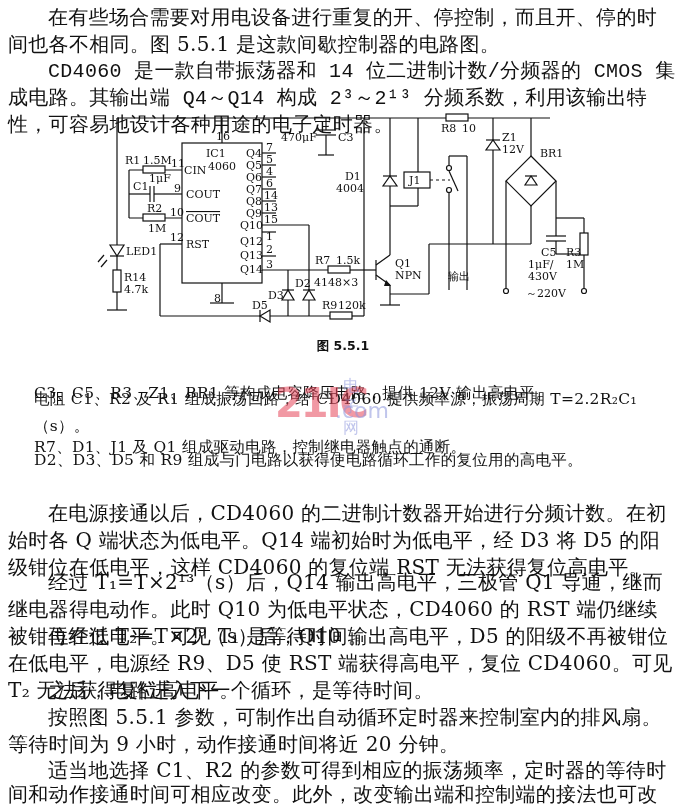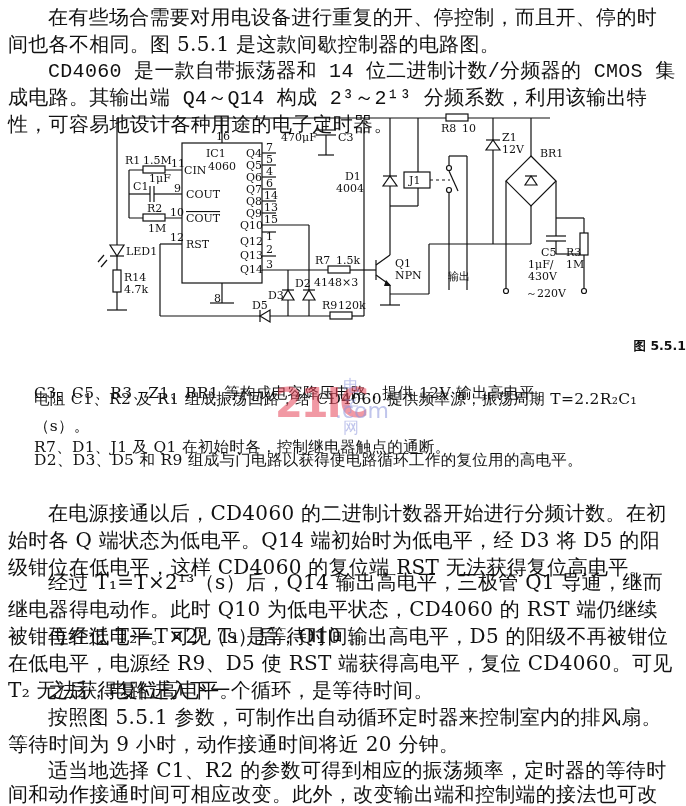--- a/index.html
+++ b/index.html
@@ -9,21 +9,21 @@
       color: #111111;
     }
     .para {
       position: absolute; left: 8px; width: 668px;
       font-size: 20px; line-height: 27px; letter-spacing: 0.3px;
       margin: 0; white-space: normal;
     }
     .indent { text-indent: 2em; }
     .caption {
       position: absolute; left: 0; width: 686px; top: 338px;
-      text-align: right; font-size: 12.5px;
+      text-align: center; font-size: 12.5px;
       font-family: "DejaVu Sans", "Liberation Sans", sans-serif;
       font-weight: bold;
     }
     .item { position: absolute; left: 34px; font-size: 15.5px; line-height: 27px; letter-spacing: 0.3px; margin: 0; }
     .circuit { position: absolute; left: 90px; top: 110px; width: 560px; height: 222px; }
     .circuit text { font-family: "DejaVu Serif", "Liberation Serif", serif; font-size: 11px; fill: #111; }
     .watermark {
       position: absolute; left: 275px; top: 380px;
       font-family: "DejaVu Sans", "Liberation Sans", sans-serif;
       pointer-events: none;
@@ -239,21 +239,21 @@
   <text x="528" y="280">430V</text>
   <text x="566" y="256">R3</text>
   <text x="566" y="268">1M</text>
   <text x="526" y="297">～220V</text>
 </svg>
 
 <div class="caption">图 5.5.1</div>
 
 <p class="item" style="top:380px;">C3、C5、R3、Z1、BR1 等构成电容降压电路，提供 12V 输出高电平。</p>
 <p class="item" style="top:386px;">电阻 C1、R2 及 R1 组成振荡回路，给 CD4060 提供频率源，振荡周期 T=2.2R₂C₁（s）。</p>
-<p class="item" style="top:434px;">R7、D1、J1 及 Q1 在初始时各，控制继电器触点的通断。</p>
+<p class="item" style="top:434px;">R7、D1、J1 及 Q1 组成驱动电路，控制继电器触点的通断。</p>
 <p class="item" style="top:447px;">D2、D3、D5 和 R9 组成与门电路以获得使电路循环工作的复位用的高电平。</p>
 
 <p class="para indent" style="top:500px;">在电源接通以后，CD4060 的二进制计数器开始进行分频计数。在初始时各 Q 端状态为低电平。Q14 端初始时为低电平，经 D3 将 D5 的阳级钳位在低电平，这样 CD4060 的复位端 RST 无法获得复位高电平。</p>
 <p class="para indent" style="top:569px;">经过 T₁=T×2¹³（s）后，Q14 输出高电平，三极管 Q1 导通，继而继电器得电动作。此时 Q10 为低电平状态，CD4060 的 RST 端仍继续被钳位在低电平。可见 T₁ 是等待时间。</p>
 <p class="para indent" style="top:623px;">再经过 T₂=T×2⁹（s）后，Q10 输出高电平，D5 的阳级不再被钳位在低电平，电源经 R9、D5 使 RST 端获得高电平，复位 CD4060。可见 T₂ 无法获得复位高电平。</p>
 <p class="para indent" style="top:677px;">之后，电路进入下一个循环，是等待时间。</p>
 <p class="para indent" style="top:704px;">按照图 5.5.1 参数，可制作出自动循环定时器来控制室内的排风扇。等待时间为 9 小时，动作接通时间将近 20 分钟。</p>
 <p class="para indent" style="top:758px; line-height:24px;">适当地选择 C1、R2 的参数可得到相应的振荡频率，定时器的等待时间和动作接通时间可相应改变。此外，改变输出端和控制端的接法也可改变等待时间和动作接通时间，以及其占空比。</p>
 
 <div class="watermark">

